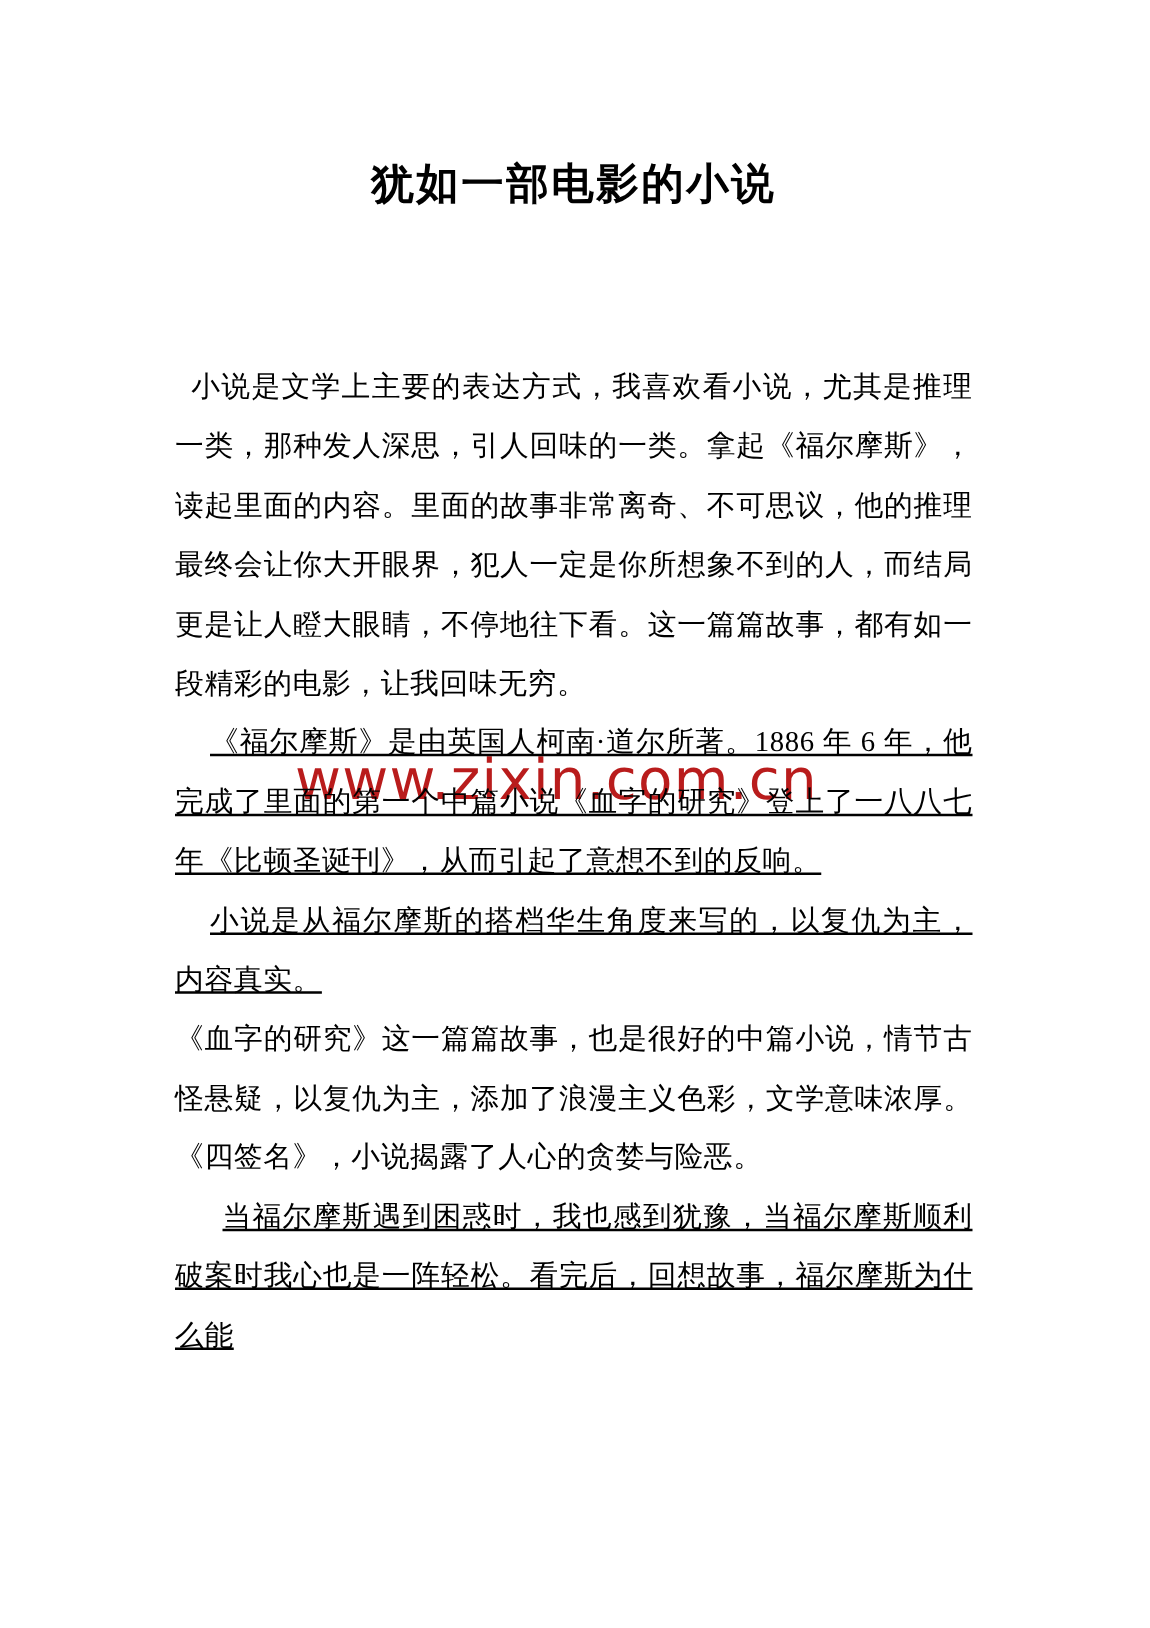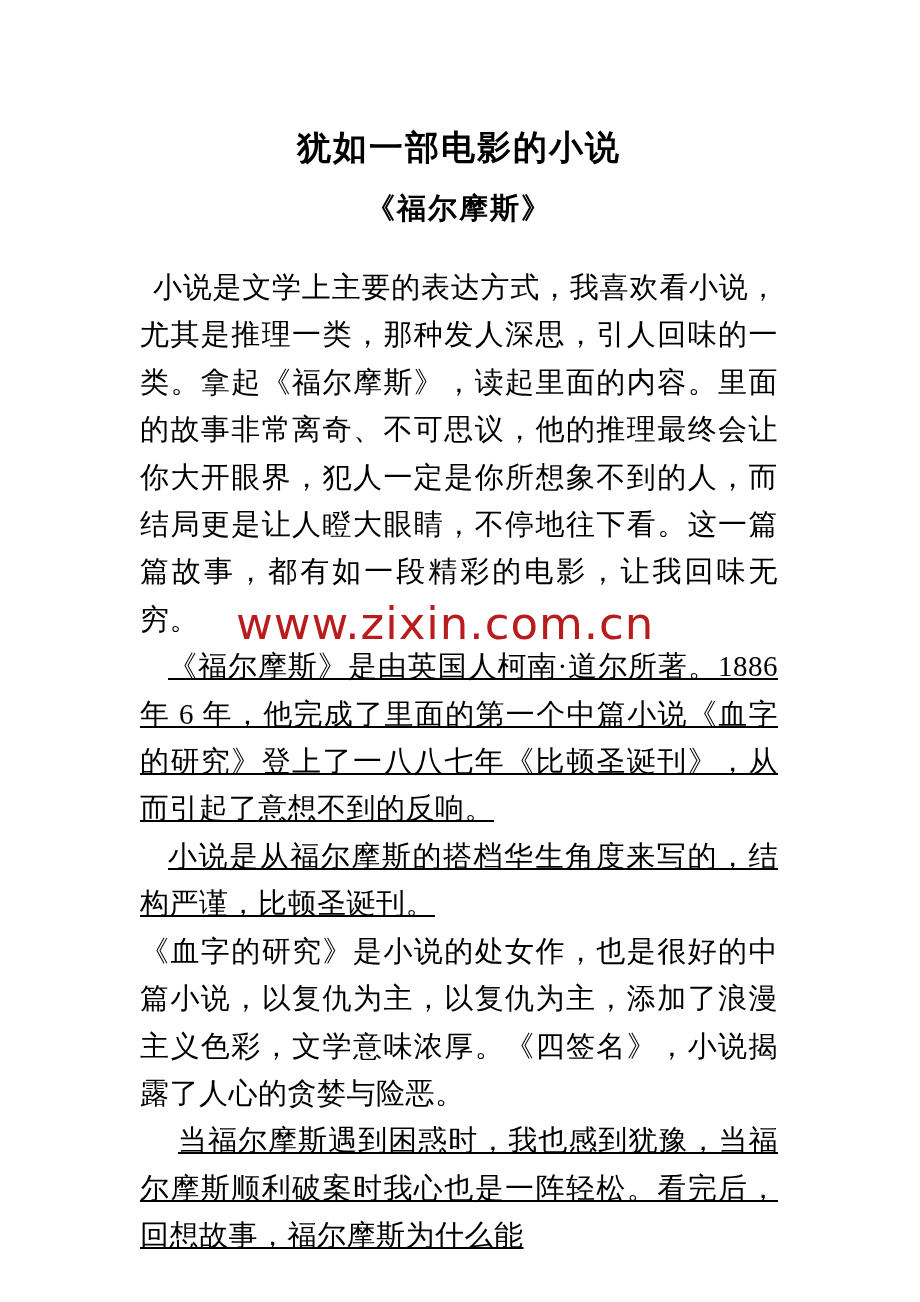--- a/index.html
+++ b/index.html
@@ -33,25 +33,25 @@
   }
   .doc-subtitle {
     margin: 0;
     font-size: 29px;
     line-height: 49px;
     font-weight: bold;
     letter-spacing: 2px;
   }
   .doc-body {
     position: absolute;
-    top: 264px;
+    top: 286px;
     left: 140px;
     width: 638px;
     z-index: 1;
-    font-size: 29px;
+    font-size: 23px;
     line-height: 47.4px;
     text-align: justify;
     text-justify: inter-ideograph;
     letter-spacing: 0.5px;
   }
   .doc-body p {
     margin: 0;
     padding: 0;
   }
   .indent-half { text-indent: 13px; }
@@ -73,24 +73,23 @@
 </style>
 </head>
 <body>
 
 <div class="page">
 
   <div class="watermark" style="color: #b91c1c;">www.zixin.com.cn</div>
 
   <div class="doc-header">
     <h1 class="doc-title">犹如一部电影的小说</h1>
-    <h2 class="doc-subtitle">《福尔摩斯》</h2>
   </div>
 
   <div class="doc-body">
     <p class="indent-half">小说是文学上主要的表达方式，我喜欢看小说，尤其是推理一类，那种发人深思，引人回味的一类。拿起《福尔摩斯》，读起里面的内容。里面的故事非常离奇、不可思议，他的推理最终会让你大开眼界，犯人一定是你所想象不到的人，而结局更是让人瞪大眼睛，不停地往下看。这一篇篇故事，都有如一段精彩的电影，让我回味无穷。</p>
     <p class="indent-one">《福尔摩斯》是由英国人柯南·道尔所著。1886 年 6 年，他完成了里面的第一个中篇小说《血字的研究》登上了一八八七年《比顿圣诞刊》，从而引起了意想不到的反响。</p>
-    <p class="indent-one">小说是从福尔摩斯的搭档华生角度来写的，结构严谨，比顿圣诞刊。</p>
-    <p class="indent-none">《血字的研究》是小说的处女作，也是很好的中篇小说，以复仇为主，以复仇为主，添加了浪漫主义色彩，文学意味浓厚。《四签名》，小说揭露了人心的贪婪与险恶。</p>
+    <p class="indent-one">小说是从福尔摩斯的搭档华生角度来写的，以复仇为主，内容真实。</p>
+    <p class="indent-none">《血字的研究》这一篇篇故事，也是很好的中篇小说，情节古怪悬疑，以复仇为主，添加了浪漫主义色彩，文学意味浓厚。《四签名》，小说揭露了人心的贪婪与险恶。</p>
     <p class="indent-big">当福尔摩斯遇到困惑时，我也感到犹豫，当福尔摩斯顺利破案时我心也是一阵轻松。看完后，回想故事，福尔摩斯为什么能</p>
   </div>
 
 </div>
 
 </body></html>

